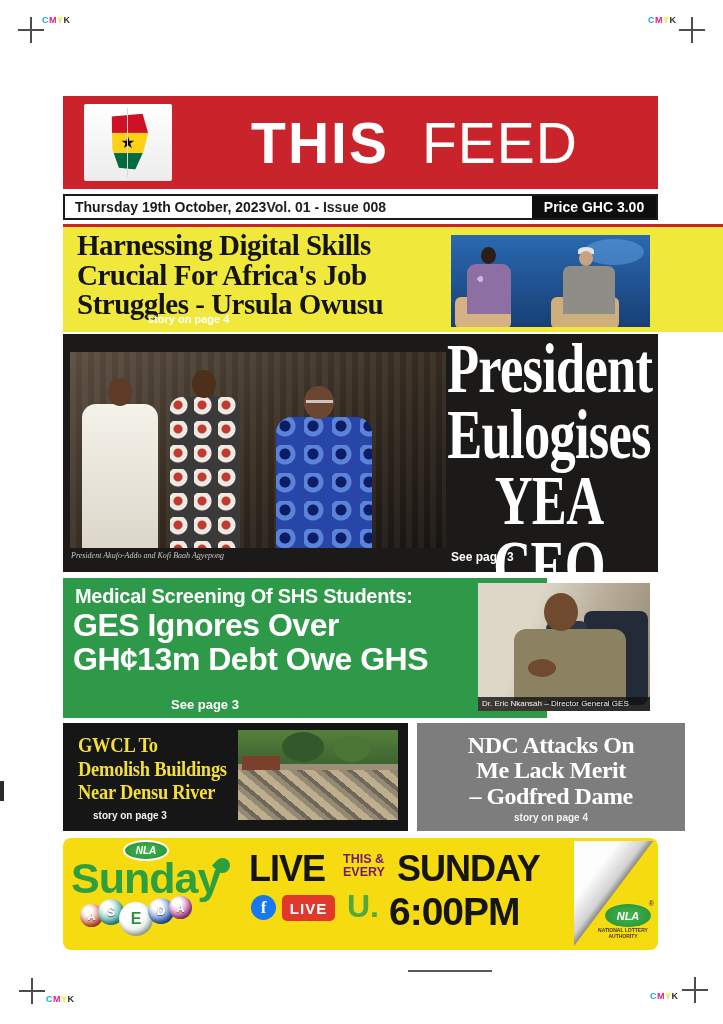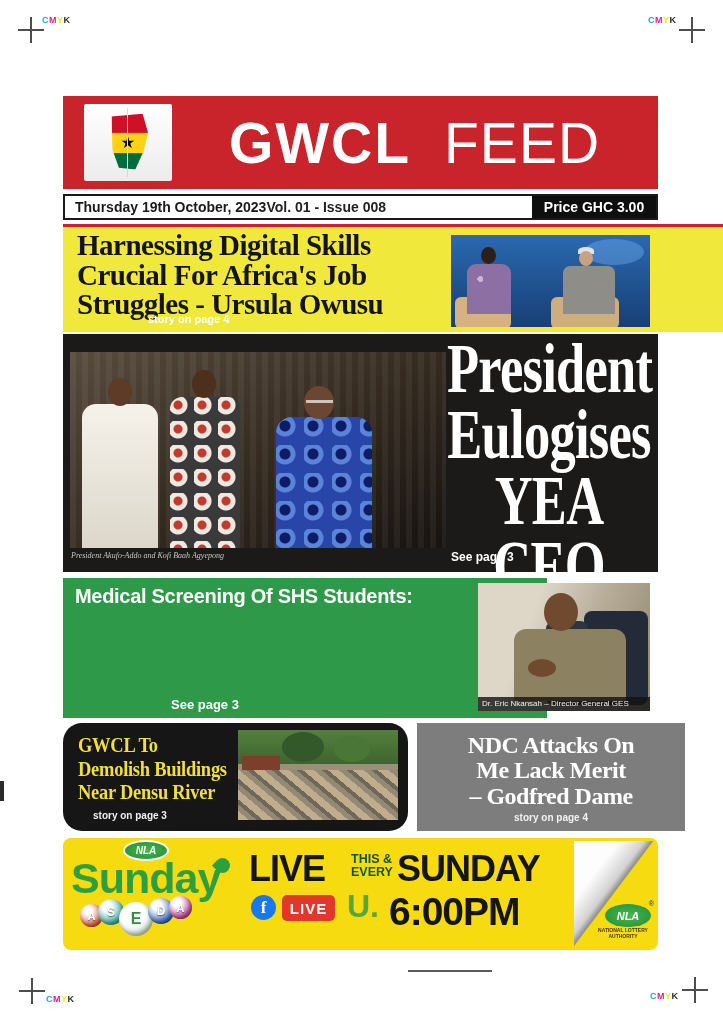--- a/index.html
+++ b/index.html
@@ -84,21 +84,21 @@
              background:linear-gradient(110deg,#ded7c8 0 30%,#b7ad99 60%,#8f8672);}
   .pg-chair{position:absolute;right:2px;top:28px;width:64px;height:94px;background:#232b38;border-radius:8px;}
   .pg-chair2{position:absolute;right:62px;top:38px;width:42px;height:84px;background:#2c3544;border-radius:8px;}
   .pg-head{position:absolute;left:66px;top:10px;width:34px;height:38px;background:#6f4a2e;border-radius:50%;}
   .pg-body{position:absolute;left:36px;top:46px;width:112px;height:72px;background:#8c8160;border-radius:12px 12px 0 0;}
   .pg-hand{position:absolute;left:50px;top:76px;width:28px;height:18px;background:#6f4a2e;border-radius:50%;}
   .ges-caption{position:absolute;left:0;right:0;bottom:0;height:14px;background:rgba(18,18,18,.8);
                color:#eee;font-size:8px;line-height:14px;padding-left:4px;}
 
   
-  .story-gwcl{left:63px;top:723px;width:345px;height:108px;background:#161616;border-radius:19px;}
+  .story-gwcl{left:63px;top:723px;width:345px;height:108px;background:#161616;}
   .gwcl-headline{position:absolute;left:15px;top:11px;width:205px;transform:scaleX(.88);transform-origin:left top;
                  font-family:"Liberation Serif",serif;font-weight:bold;font-size:21px;line-height:1.12;
                  color:#F2DF3A;letter-spacing:-.3px;}
   .gwcl-note{position:absolute;left:30px;top:87px;font-size:10px;font-weight:bold;color:#f0f0f0;}
   .photo-gwcl{position:absolute;left:175px;top:7px;width:160px;height:90px;overflow:hidden;background:#9c8f77;}
   .pw-trees{position:absolute;left:0;top:0;right:0;height:34px;background:linear-gradient(180deg,#55803c,#3e6430);}
   .pw-tree-blob1{position:absolute;left:44px;top:2px;width:42px;height:30px;background:#33582a;border-radius:50%;}
   .pw-tree-blob2{position:absolute;left:96px;top:6px;width:36px;height:26px;background:#4a7636;border-radius:50%;}
   .pw-shed{position:absolute;left:4px;top:26px;width:38px;height:28px;background:#7c3f2b;}
   .pw-rubble{position:absolute;left:0;right:0;bottom:0;height:50px;
@@ -120,21 +120,21 @@
   .ad-balls{position:absolute;left:22px;top:58px;display:flex;align-items:flex-start;}
   .ball{border-radius:50%;display:flex;align-items:center;justify-content:center;color:#fff;font-weight:bold;
         margin-left:-5px;box-shadow:inset -2px -3px 4px rgba(0,0,0,.35);text-shadow:0 1px 1px rgba(0,0,0,.5);}
   .ball0{width:23px;height:23px;margin-top:8px;font-size:11px;background:radial-gradient(circle at 35% 30%,#fff 0 18%,#e05233 75%);}
   .ball1{width:26px;height:26px;margin-top:3px;font-size:12px;background:radial-gradient(circle at 35% 30%,#fff 0 18%,#2fa8a0 75%);}
   .ball2{width:34px;height:34px;margin-top:6px;font-size:16px;color:#2F8F3C;text-shadow:none;
          background:radial-gradient(circle at 35% 30%,#ffffff 0 40%,#cfe3cf 80%);}
   .ball3{width:26px;height:26px;margin-top:2px;font-size:12px;background:radial-gradient(circle at 35% 30%,#fff 0 18%,#2a5fc0 75%);}
   .ball4{width:23px;height:23px;margin-top:0;font-size:11px;background:radial-gradient(circle at 35% 30%,#fff 0 18%,#c23a96 75%);}
   .ad-live{position:absolute;left:186px;top:10px;font-size:36px;font-weight:bold;color:#151515;letter-spacing:-1px;}
-  .ad-thisevery{position:absolute;left:288px;top:15px;font-size:12.5px;font-weight:bold;line-height:1.05;color:#14532d;}
+  .ad-thisevery{position:absolute;left:280px;top:15px;font-size:12.5px;font-weight:bold;line-height:1.05;color:#701a75;}
   .ad-sunday{position:absolute;left:334px;top:10px;font-size:36px;font-weight:bold;color:#151515;letter-spacing:-1px;}
   .ad-fb{position:absolute;left:188px;top:57px;width:25px;height:25px;background:#1778F2;border-radius:50%;
          color:#fff;font-family:"Liberation Serif",serif;font-weight:bold;font-size:17px;
          display:flex;align-items:center;justify-content:center;}
   .ad-fblive{position:absolute;left:219px;top:57px;width:53px;height:26px;background:#E2372B;border-radius:5px;
              color:#fff;font-weight:bold;font-size:15px;letter-spacing:1px;
              display:flex;align-items:center;justify-content:center;}
   .ad-utv{position:absolute;left:284px;top:50px;font-size:32px;font-weight:bold;color:#55A63C;}
   .ad-time{position:absolute;left:326px;top:52px;font-size:39px;font-weight:bold;color:#151515;letter-spacing:-1px;}
   .ad-curl{position:absolute;left:511px;top:3px;width:80px;height:106px;
@@ -179,21 +179,21 @@
           </defs>
         <g clip-path="url(#gh)">
           <rect x="0" y="0" width="60" height="24" fill="#CE1126"></rect>
           <rect x="0" y="24" width="60" height="22" fill="#FCD116"></rect>
           <rect x="0" y="46" width="60" height="24" fill="#006B3F"></rect>
         </g>
         <text x="30" y="41" text-anchor="middle" font-size="18" fill="#000">★</text>
       </svg>
     </div>
     <div class="mast-title">
-      <span class="t1">GWCL</span>
+      <span class="t1">THIS</span>
         <span class="t2">FEED</span>
     </div>
   </div>
 
   <div class="abs dateline">
     <span class="dl-date">Thursday 19th October, 2023</span>
     <span class="dl-issue">Vol. 01 - Issue 008</span>
     <span class="dl-price">Price GHC 3.00</span>
   </div>
 
@@ -231,20 +231,24 @@
     <div class="lead-headline">
       <div>President</div>
       <div>Eulogises</div>
       <div>YEA CEO</div>
     </div>
     <div class="lead-note">See page 3</div>
   </div>
 
   <div class="abs story-ges">
     <div class="ges-kicker">Medical Screening Of SHS Students:</div>
+    <div class="ges-headline">
+      <div>GES Ignores Over</div>
+      <div>GH¢13m Debt Owe GHS</div>
+    </div>
     <div class="ges-note">See page 3</div>
     <div class="photo-ges">
       <div class="pg-chair"></div>
       <div class="pg-chair2"></div>
       <div class="pg-body"></div>
       <div class="pg-head"></div>
       <div class="pg-hand"></div>
       <div class="ges-caption">Dr. Eric Nkansah – Director General GES</div>
     </div>
   </div>

